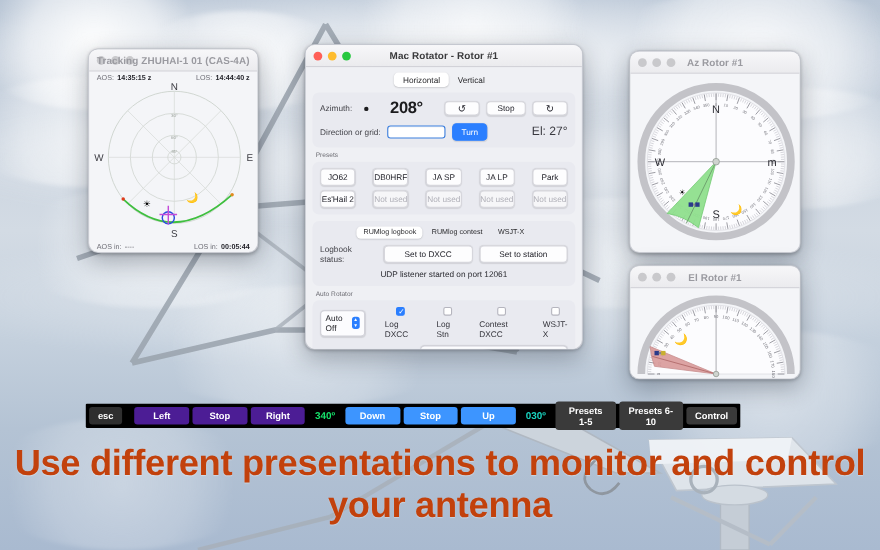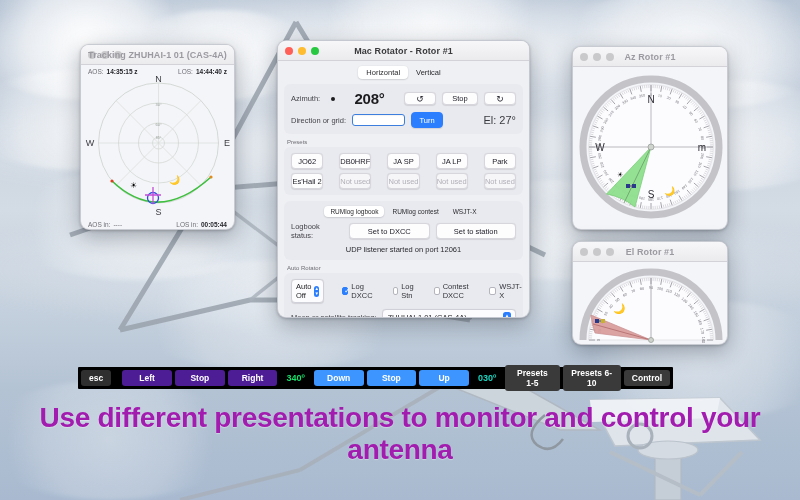--- a/index.html
+++ b/index.html
@@ -93,21 +93,21 @@
     background: #fdfdfe; border: 0.5px solid #d6d6dc; border-radius: 4px;
     font-size: 9px; color: #22222a; text-align:center; line-height: 12px; height: 13px;
     box-shadow: 0 0.5px 1px rgba(0,0,0,0.10);
   }
   .presets-grid {
     display: grid; grid-template-columns: repeat(5, 1fr); gap: 4px 16px;
   }
   .seg2 { display:flex; justify-content:center; gap:2px; margin-bottom:5px;}
   .seg2 .segbtn { font-size:6.5px; padding:2px 6px;}
   .statusline { font-size: 7.5px; color: #2a2a30; text-align: center; margin-top: 5px; }
-  .chk { display:flex; align-items:center; gap:3px; font-size:7.5px; color:#33333a;}
+  .chk { display:flex; align-items:center; gap:3px; font-size:7.5px; color:#33333a;flex-direction:column;}
   .box { width:8px; height:8px; border-radius:2px; border:0.5px solid #b5b5be; background:#fff;}
   .box.on { background:#2b7fff; border-color:#2b7fff; position:relative;}
   .box.on:after{ content:"✓"; color:#fff; font-size:7px; position:absolute; left:0.8px; top:-1.5px;}
   .popup {
     background:#fcfcfe; border:0.5px solid #d0d0d8; border-radius:4px;
     font-size:7.5px; color:#1d1d22; padding:2px 4px; display:flex; align-items:center;
     justify-content:space-between; box-shadow:0 0.5px 1px rgba(0,0,0,0.10);
   }
   .stepper{ background:#2b7fff; color:#fff; border-radius:2.5px; width:8px; height:11px;
     font-size:5px; line-height:5px; text-align:center; padding-top:0.5px;}
@@ -132,21 +132,21 @@
   .cbtn.esc { background: #2f2f2f; }
   .cbtn.tan { background: #4c1d95; }
   .cbtn.blue { background: #3d95ff; }
   .cbtn.gray { background: #3a3a3a; }
   .cnum { font-size: 9px; font-weight: bold; color: #16e06a; padding: 0 6px; font-family:"Liberation Sans", sans-serif;}
   .cnum.cyan { color: #19d4c0; }
 
   
   #headline {
     position: absolute; left: 0; right: 0; top: 402px; text-align: center;
-    font-size: 28px; font-weight: bold; color: #a21caf;
+    font-size: 33px; font-weight: bold; color: #c2410c;
     letter-spacing: -0.3px;
     text-shadow: 0 1px 1px rgba(255,255,255,0.35);
   }
 </style>
 </head>
 <body>
 
 <div class="sky">
   <div class="cloudband" style="top:-10px;height:120px;"></div>
   <div class="cloudband" style="top:90px;height:110px;opacity:0.75;"></div>

